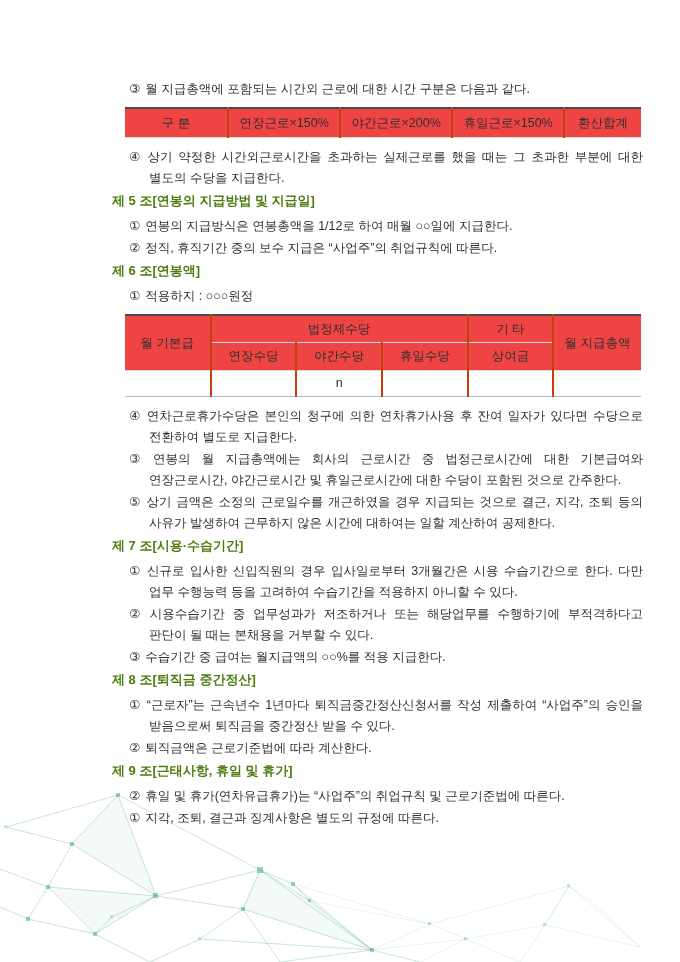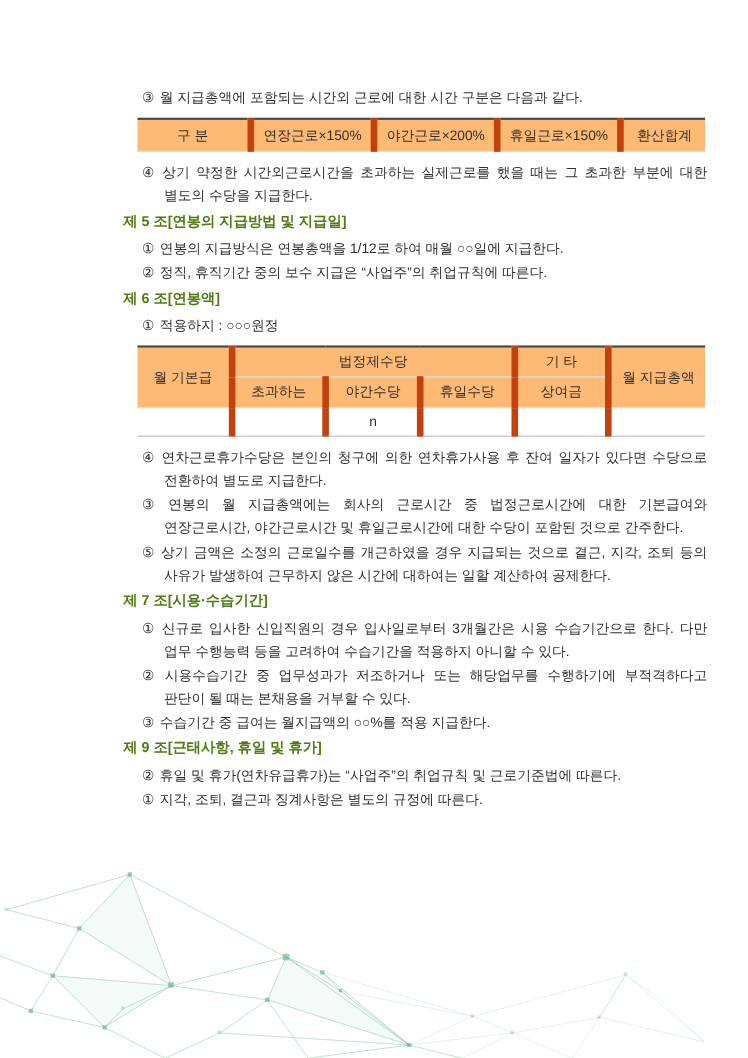--- a/index.html
+++ b/index.html
@@ -26,22 +26,22 @@
   .doc-table{
     width:516px;margin:7px 0 9px 13px;
     border-collapse:collapse;table-layout:fixed;
     border-top:2px solid #4a4a4a;border-bottom:1px solid #b9b9b9;
     font-size:12.5px;color:#2f2f2f;
   }
   .doc-table td{
     text-align:center;vertical-align:middle;
     padding:0 4px;text-indent:0;
   }
-  .hd{background:#fdba74;}
-  .bl{border-left:6px solid #c2410c;}
+  .hd{background:#ef4444;}
+  .bl{border-left:2px solid #c2410c;}
   .bb{border-bottom:1px solid #dcdcdc;}
   .t1 td{height:28px;}
   .t2 .r1 td{height:26px;}
   .t2 .r2 td{height:27px;}
   .t2 .rd td{height:25px;}
   .net{position:absolute;left:0;bottom:0;width:650px;height:175px;}
 </style>
 </head>
 <body>
 
@@ -137,21 +137,21 @@
           <col style="width:17%">
         </colgroup>
       <tbody>
           <tr class="r1">
         <td class="hd" rowspan="2">월 기본급</td>
         <td class="hd bb bl" colspan="3">법정제수당</td>
         <td class="hd bb bl">기  타</td>
         <td class="hd bl" rowspan="2">월 지급총액</td>
       </tr>
       <tr class="r2">
-        <td class="hd bl">초과하는</td>
+        <td class="hd bl">연장수당</td>
         <td class="hd bl">야간수당</td>
         <td class="hd bl">휴일수당</td>
         <td class="hd bl">상여금</td>
       </tr>
       <tr class="rd" style="border-top:1px solid #dcdcdc;">
         <td></td>
         <td class="bl"></td>
         <td class="bl">n</td>
         <td class="bl"></td>
         <td class="bl"></td>
@@ -165,20 +165,25 @@
     <p class="item"><span class="inum">⑤</span><span>상기 금액은 소정의 근로일수를 개근하였을 경우 지급되는 것으로 결근, 지각, 조퇴 등의 사유가 발생하여 근무하지 않은 시간에 대하여는 일할 계산하여 공제한다.</span></p>
   </section>
 
   <section>
     <h3 class="article-title">제 7 조[시용·수습기간]</h3>
     <p class="item"><span class="inum">①</span><span>신규로 입사한 신입직원의 경우 입사일로부터 3개월간은 시용 수습기간으로 한다. 다만 업무 수행능력 등을 고려하여 수습기간을 적용하지 아니할 수 있다.</span></p>
     <p class="item"><span class="inum">②</span><span>시용수습기간 중 업무성과가 저조하거나 또는 해당업무를 수행하기에 부적격하다고 판단이 될 때는 본채용을 거부할 수 있다.</span></p>
     <p class="item"><span class="inum">③</span><span>수습기간 중 급여는 월지급액의 ○○%를 적용 지급한다.</span></p>
   </section>
 
+  <section>
+    <h3 class="article-title">제 8 조[퇴직금 중간정산]</h3>
+    <p class="item"><span class="inum">①</span><span>“근로자”는 근속년수 1년마다 퇴직금중간정산신청서를 작성 제출하여 “사업주”의 승인을 받음으로써 퇴직금을 중간정산 받을 수 있다.</span></p>
+    <p class="item"><span class="inum">②</span><span>퇴직금액은 근로기준법에 따라 계산한다.</span></p>
+  </section>
 
   <section>
     <h3 class="article-title">제 9 조[근태사항, 휴일 및 휴가]</h3>
     <p class="item"><span class="inum">②</span><span>휴일 및 휴가(연차유급휴가)는 “사업주”의 취업규칙 및 근로기준법에 따른다.</span></p>
     <p class="item"><span class="inum">①</span><span>지각, 조퇴, 결근과 징계사항은 별도의 규정에 따른다.</span></p>
   </section>
 
 </div>
 
 </body></html>

